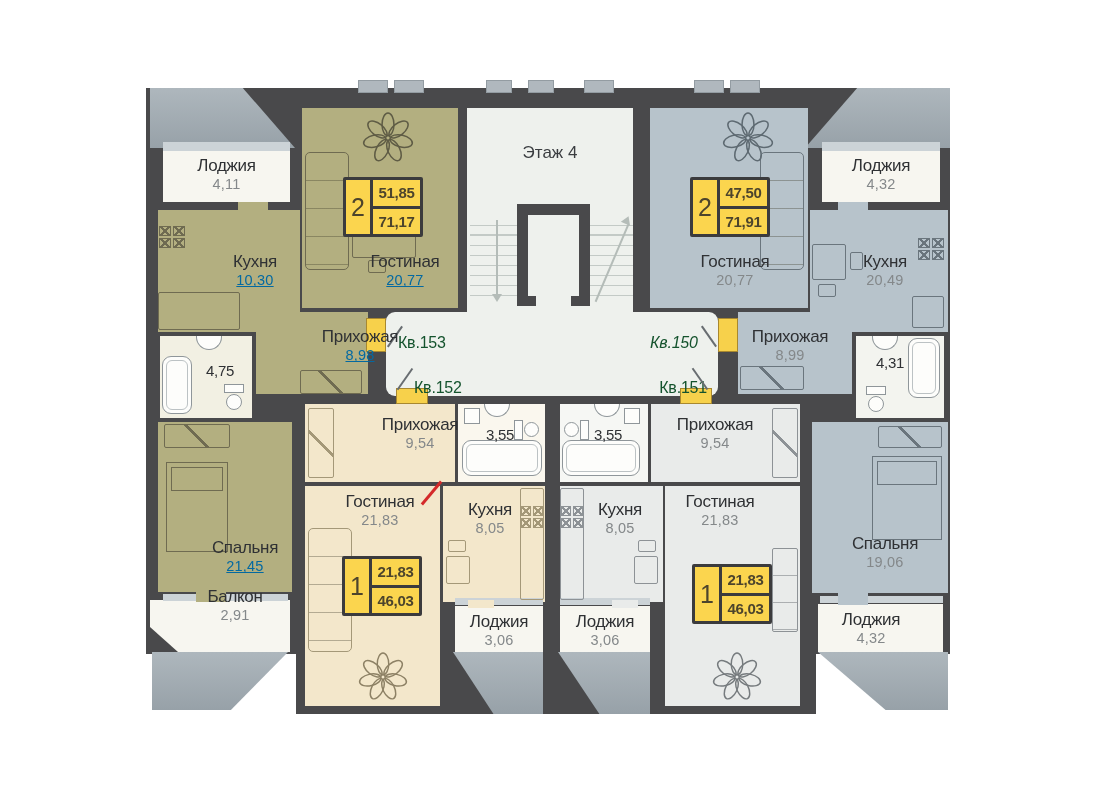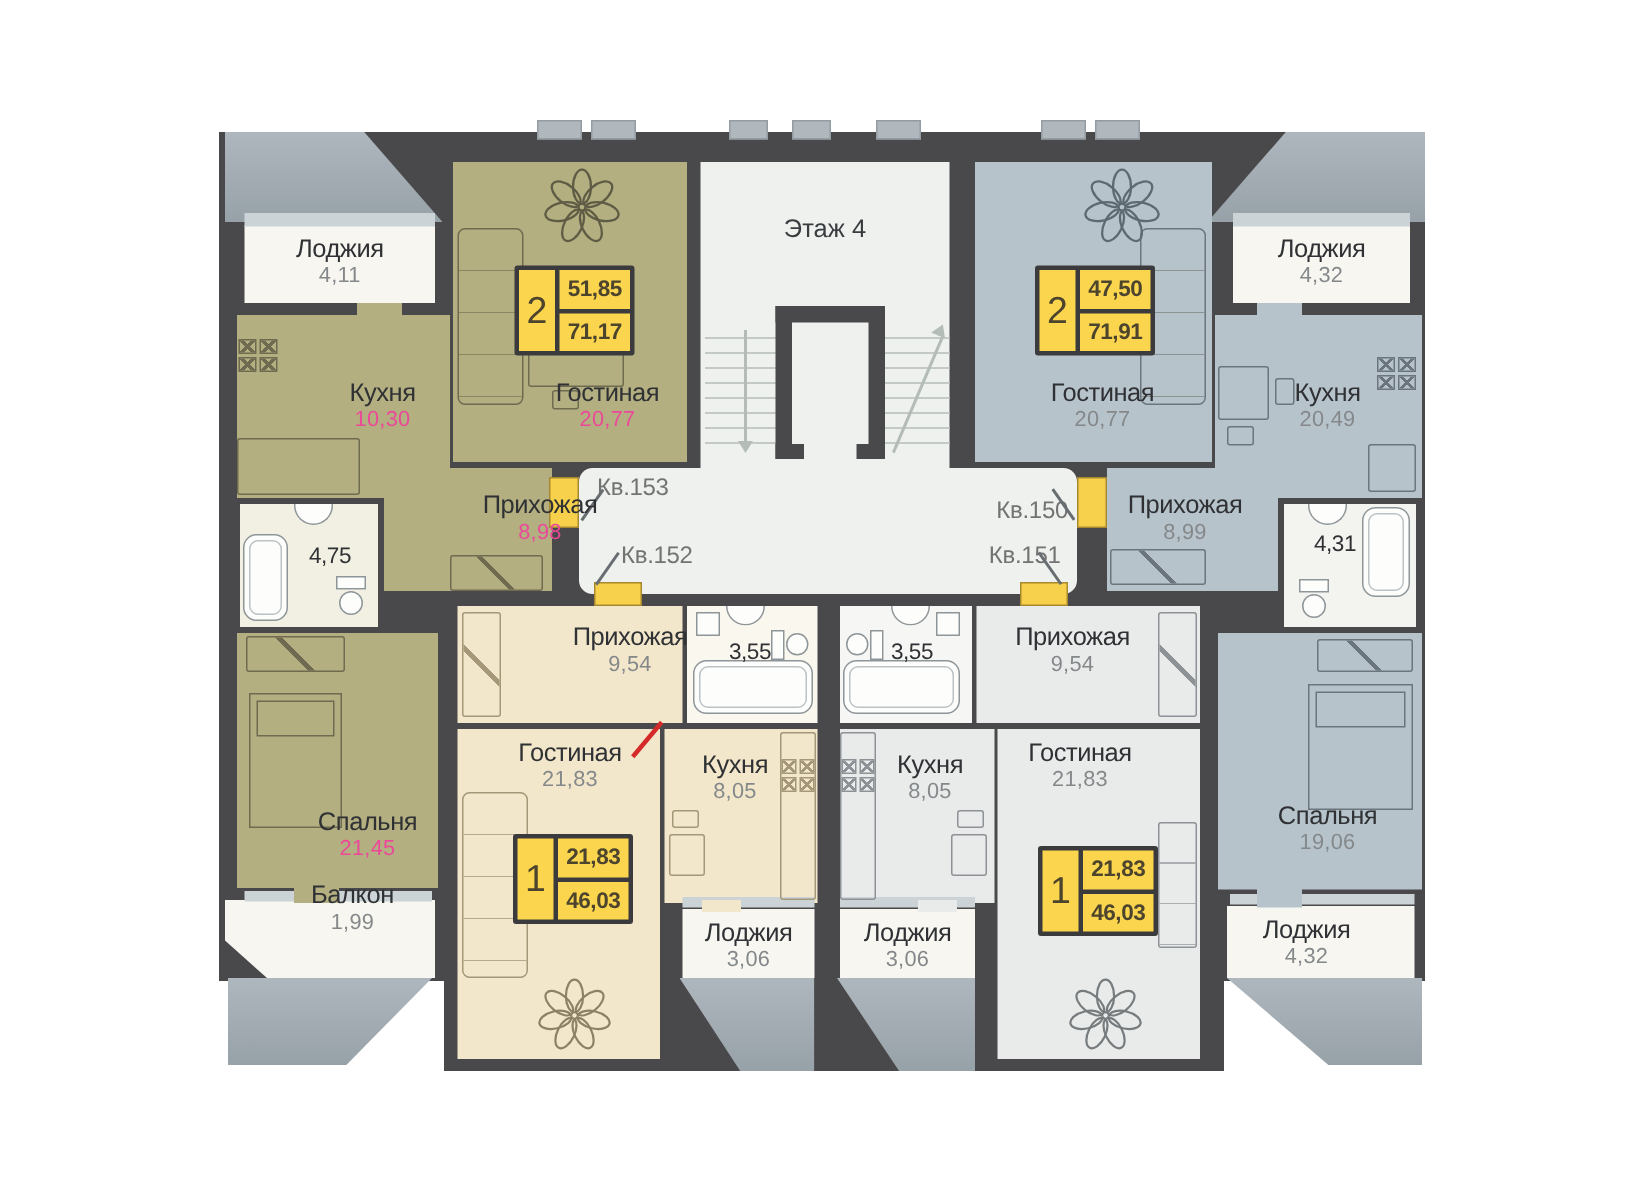--- a/index.html
+++ b/index.html
@@ -10,37 +10,37 @@
   .ext{position:absolute;background:linear-gradient(to bottom,#aeb7bd,#97a1a8);z-index:2;}
   .tab{position:absolute;top:80px;height:13px;background:#b0b8be;border:1px solid #939ca2;box-sizing:border-box;z-index:1;}
   .glz{position:absolute;background:#ccd3d7;z-index:4;}
   .room{position:absolute;z-index:3;}
   .bridge{position:absolute;z-index:4;}
   .door{position:absolute;background:#f7d14b;border:1px solid #a8882f;box-sizing:border-box;z-index:5;}
 
   .rlabel{position:absolute;text-align:center;line-height:1.2;z-index:7;pointer-events:none;}
   .rname{font-size:17px;color:#2f3134;letter-spacing:-0.3px;}
   .rarea{font-size:14.5px;color:#84888a;letter-spacing:0.2px;}
-  .oar .rarea{color:#ec4899;}
+  .oar .rarea{color:#0369a1;text-decoration:underline;}
 
   .badge{position:absolute;width:74px;height:54px;background:#3b3b3d;border:3px solid #3b3b3d;box-sizing:content-box;display:flex;gap:3px;z-index:8;border-radius:2px;}
   .badge .bl{width:24px;background:#fbd54e;display:flex;align-items:center;justify-content:center;font-size:25px;color:#4c442c;}
   .badge .br{flex:1;display:flex;flex-direction:column;gap:3px;}
   .badge .br div{flex:1;background:#fbd54e;display:flex;align-items:center;justify-content:center;font-size:15px;font-weight:bold;color:#4c442c;letter-spacing:-0.3px;}
 
   .stairtitle{position:absolute;left:467px;top:140px;width:166px;text-align:center;z-index:7;}
   .stairtitle .t1{font-size:20px;color:#3a3d40;letter-spacing:-0.3px;}
   .stairtitle .t2{font-size:17px;color:#3a3d40;margin-top:3px;}
 
   .steps{position:absolute;z-index:4;background:repeating-linear-gradient(to bottom,transparent 0 8.5px,#c3cac6 8.5px 10px);}
   .uwall{position:absolute;background:#49494b;z-index:5;}
   .aline{position:absolute;width:1.5px;background:#b4bcb8;z-index:5;}
   .ah{position:absolute;width:0;height:0;z-index:5;}
 
-  .kvlab{position:absolute;font-size:16px;color:#737373;z-index:7;letter-spacing:-0.2px;cursor:pointer;}
+  .kvlab{position:absolute;font-size:16px;color:#14532d;z-index:7;letter-spacing:-0.2px;cursor:pointer;margin-top:17px;}
   .kvline{position:absolute;width:1.5px;background:#686d71;z-index:7;}
 
   .furn{position:absolute;border:1.4px solid;box-sizing:border-box;border-radius:2px;z-index:5;background:transparent;}
   .sofa{border-radius:5px;background:repeating-linear-gradient(to bottom,transparent 0 27px,rgba(60,58,40,.35) 27px 28px);}
   .wrd{background-image:linear-gradient(45deg,transparent 47%,currentColor 47%,currentColor 52%,transparent 52%);}
   .tub{position:absolute;border:1.5px solid #8f969a;background:#fdfdfb;border-radius:9px;z-index:5;box-sizing:border-box;}
   .tub:before{content:'';position:absolute;inset:3px;border:1px solid #bcc2c4;border-radius:6px;}
   .sink{position:absolute;border:1.5px solid #8f969a;border-top:none;background:#fdfdfb;border-radius:0 0 15px 15px;z-index:5;box-sizing:border-box;}
   .wc1{position:absolute;border:1.4px solid #8f969a;background:#fdfdfb;z-index:5;box-sizing:border-box;}
   .wc2{position:absolute;border:1.4px solid #8f969a;background:#fdfdfb;border-radius:50%;z-index:5;box-sizing:border-box;}
@@ -156,21 +156,21 @@
   <div class="uwall" style="left:571px;top:296px;width:19px;height:10px;"></div>
   <div class="aline" style="left:496px;top:220px;height:74px;"></div>
   <div class="ah" style="left:492px;top:294px;border-left:5px solid transparent;border-right:5px solid transparent;border-top:8px solid #b4bcb8;"></div>
   <div class="aline" style="left:611px;top:221px;height:84px;transform:rotate(23deg);"></div>
   <div class="ah" style="left:622px;top:216px;border-left:5px solid transparent;border-right:5px solid transparent;border-bottom:8px solid #b4bcb8;transform:rotate(23deg);"></div>
 
   <div class="kvlab" style="left:398px;top:317px;width:62px;text-align:left;">Кв.153</div>
   <div class="kvline" style="left:394px;top:324px;height:25px;transform:rotate(35deg);"></div>
   <div class="kvlab" style="left:414px;top:362px;width:62px;text-align:left;">Кв.152</div>
   <div class="kvline" style="left:404px;top:366px;height:26px;transform:rotate(35deg);"></div>
-  <div class="kvlab" style="left:650px;top:332px;width:62px;text-align:right;">Кв.150</div>
+  <div class="kvlab" style="left:650px;top:317px;width:62px;font-style:italic;">Кв.150</div>
   <div class="kvline" style="left:708px;top:324px;height:25px;transform:rotate(-35deg);"></div>
   <div class="kvlab" style="left:645px;top:362px;width:62px;text-align:right;">Кв.151</div>
   <div class="kvline" style="left:699px;top:366px;height:26px;transform:rotate(-35deg);"></div>
 
   <div class="rlabel" style="left:163px;top:156px;width:127px;">
     <div class="rname">Лоджия</div>
     <div class="rarea">4,11</div>
   </div>
   <div class="rlabel oar" style="left:190px;top:252px;width:130px;">
     <div class="rname">Кухня</div>
@@ -186,21 +186,21 @@
   </div>
   <div class="rlabel" style="left:180px;top:362px;width:80px;">
     <div class="rname" style="font-size:15px;">4,75</div>
   </div>
   <div class="rlabel oar" style="left:180px;top:538px;width:130px;">
     <div class="rname">Спальня</div>
     <div class="rarea">21,45</div>
   </div>
   <div class="rlabel" style="left:170px;top:587px;width:130px;">
     <div class="rname">Балкон</div>
-    <div class="rarea">1,99</div>
+    <div class="rarea">2,91</div>
   </div>
 
   <div class="rlabel" style="left:670px;top:252px;width:130px;">
     <div class="rname">Гостиная</div>
     <div class="rarea">20,77</div>
   </div>
   <div class="rlabel" style="left:820px;top:252px;width:130px;">
     <div class="rname">Кухня</div>
     <div class="rarea">20,49</div>
   </div>

